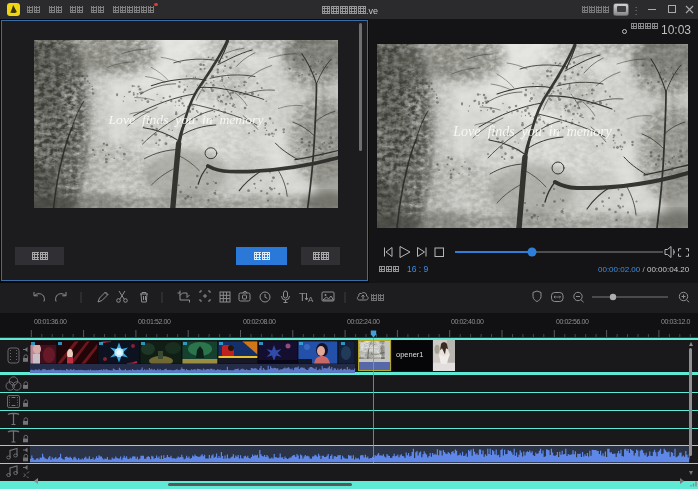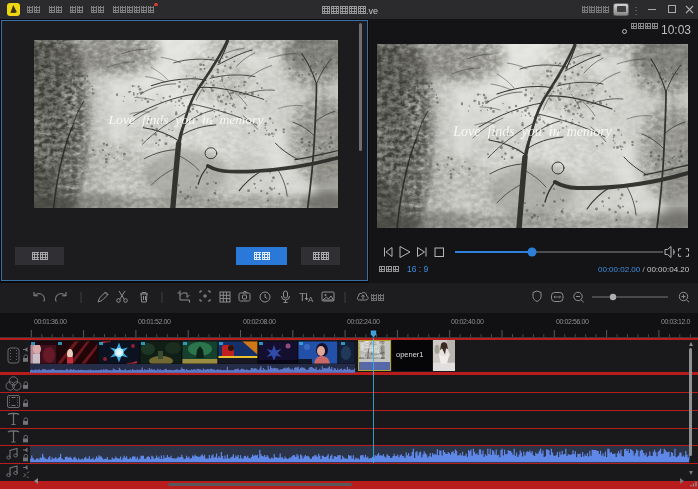--- a/index.html
+++ b/index.html
@@ -22,21 +22,21 @@
 .btn{position:absolute;top:226px;height:18px;background:#303034;color:#bdbdbd;text-align:center;padding-top:5px}.btn .z{opacity:.85}
 #btnok{left:234px;width:51px;background:#2a79d8;color:#fff}
 #rpanel{position:absolute;left:369px;top:19px;width:329px;height:264px;background:#141416}
 #saved{position:absolute;right:7px;top:3.5px;color:#bfbfbf;font-size:12px}
 #vidimg{position:absolute;left:8px;top:25px;width:311px;height:184px}
 #controls{position:absolute;left:0;top:221px;width:329px;height:24px}
 #inforow{position:absolute;left:0;top:243px;width:288px;height:16px;font-size:8px}
 #toolbar{position:absolute;left:0;top:283px;width:698px;height:30px;background:#1d1d20}
 #ruler{position:absolute;left:0;top:313px;width:698px;height:25px;background:#111113}
 .rlab{position:absolute;top:5px;font-size:7px;color:#8e8e8e;letter-spacing:-.4px}
-#tracks{position:absolute;left:0;top:338px;width:698px;height:151px;background:#b91c1c}
+#tracks{position:absolute;left:0;top:338px;width:698px;height:151px;background:#5eead4}
 .trow{position:absolute;left:0;width:698px;background:#19191c}
 #playline{position:absolute;left:373px;top:338px;width:1px;height:125px;background:#35b2e0;opacity:.85;z-index:30}
 #hscroll{position:absolute;left:168px;top:483px;width:184px;height:3px;border-radius:2px;background:#58585b}
 </style></head>
 <body>
 <svg width="0" height="0" style="position:absolute">
     <defs>
 <filter id="mot" x="-10%" y="-10%" width="120%" height="120%">
         <feGaussianBlur in="SourceGraphic" stdDeviation="6" result="s"></feGaussianBlur>
         <feTurbulence type="fractalNoise" baseFrequency="0.045 0.06" numOctaves="4" seed="7" result="n"></feTurbulence>

